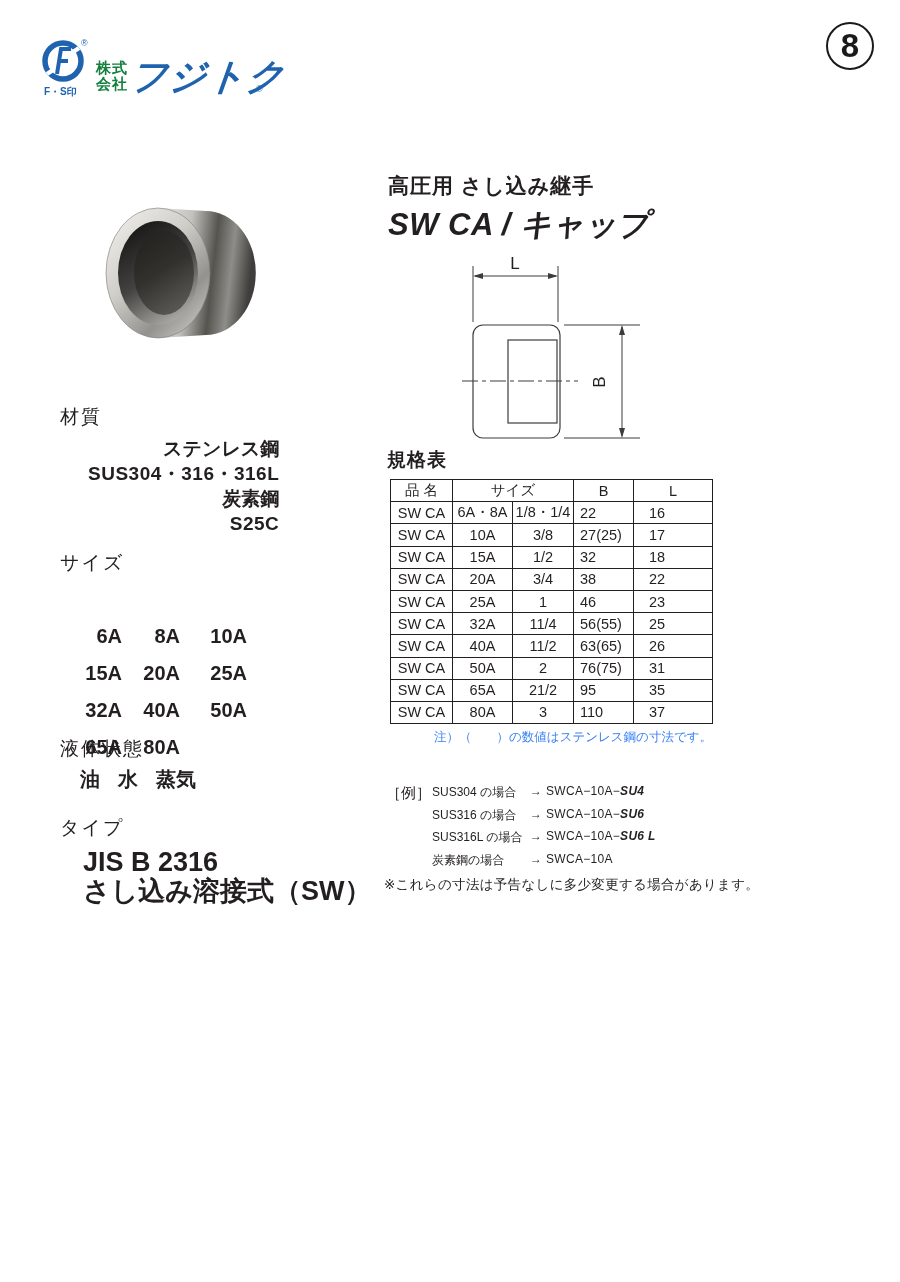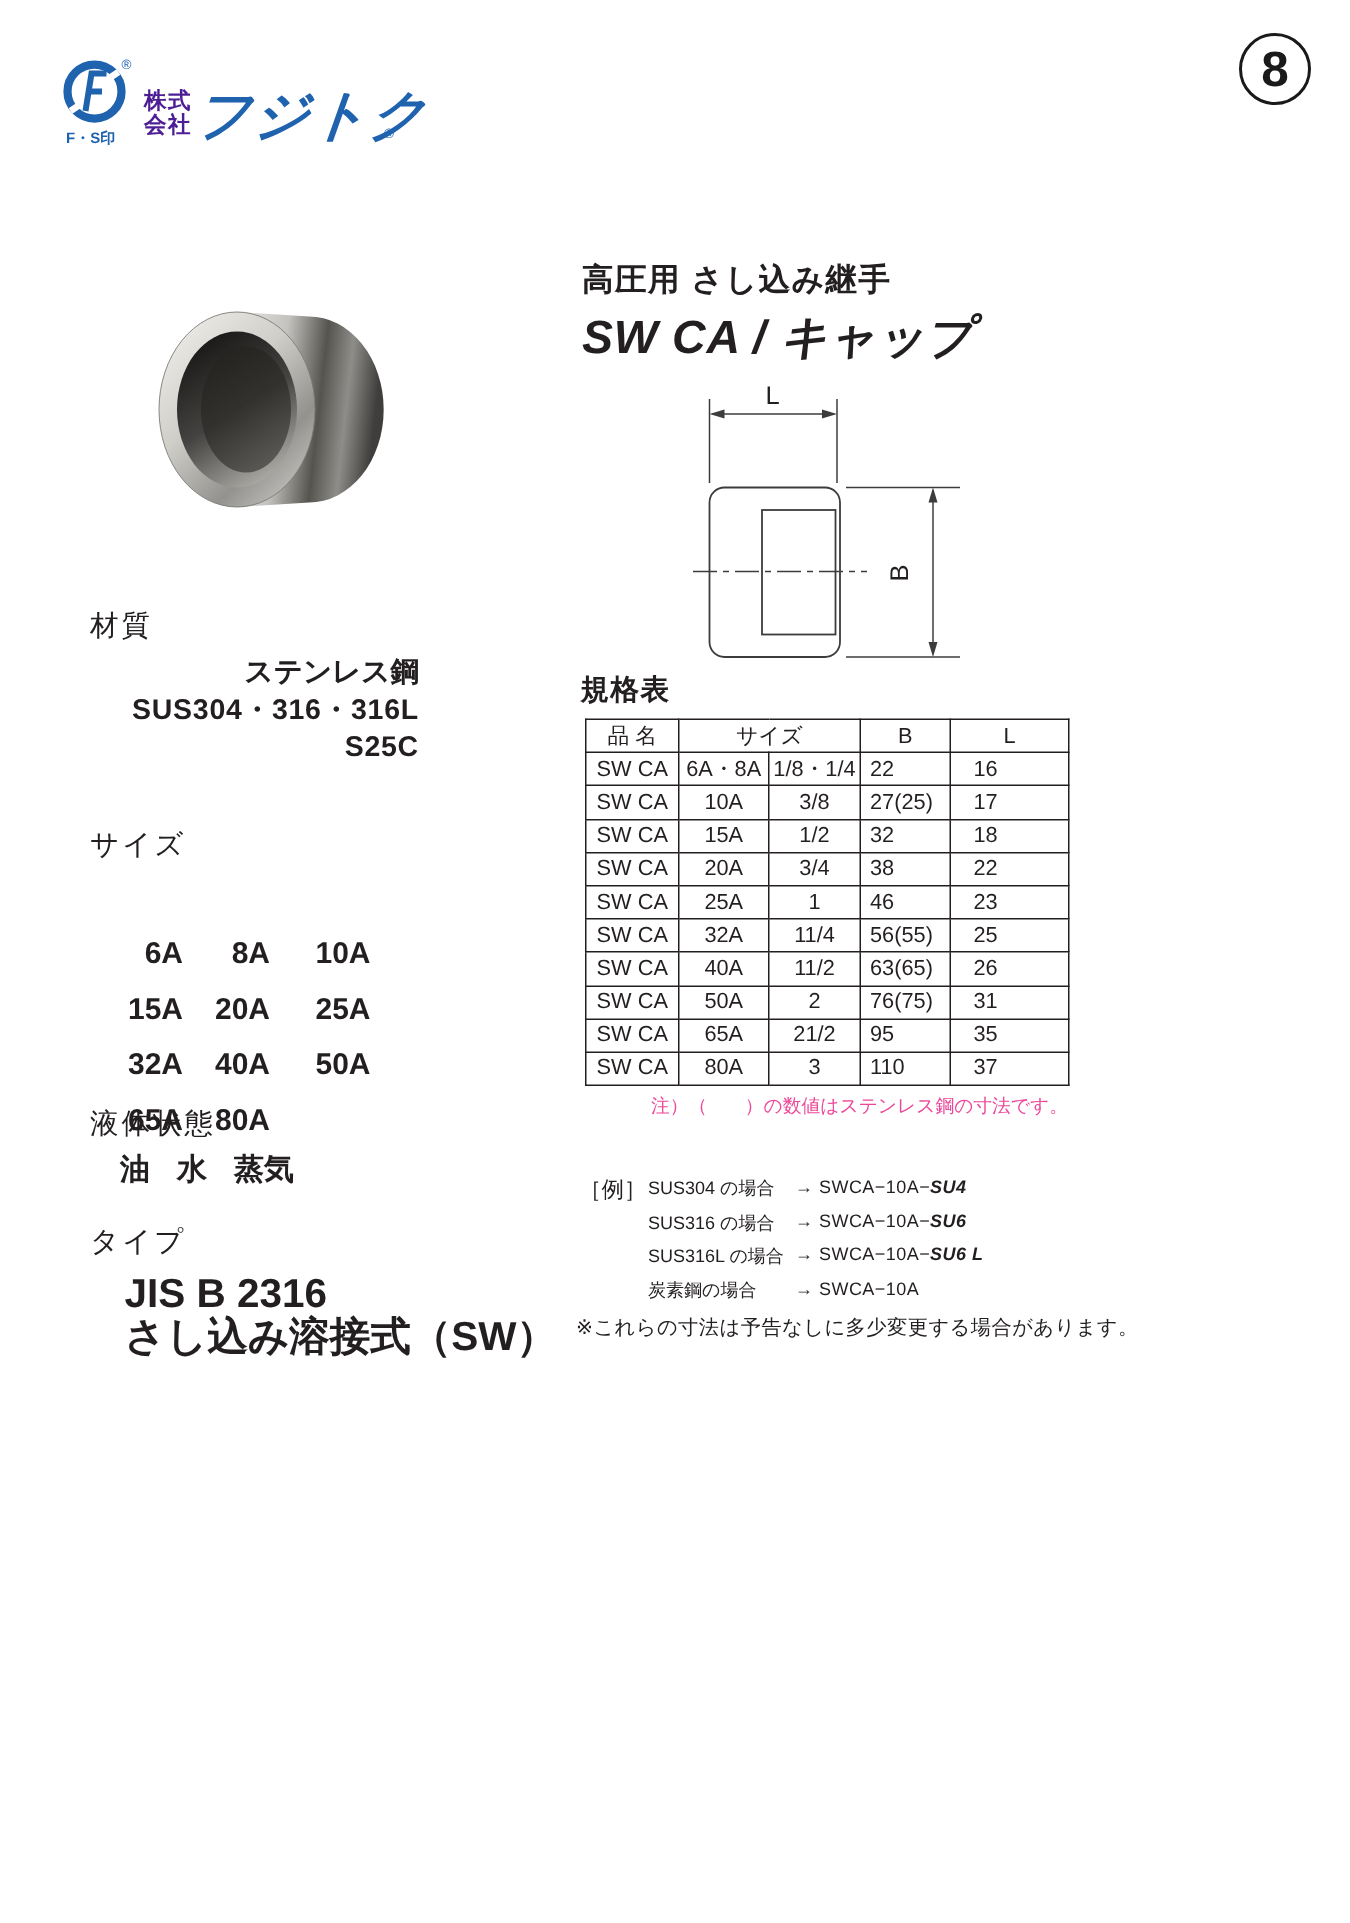--- a/index.html
+++ b/index.html
@@ -2,21 +2,21 @@
 <html><head>
 <meta charset="utf-8">
 <style>
   html,body{margin:0;padding:0;background:#e9e9e9;}
   .page{position:relative;width:900px;height:1282px;background:#ffffff;margin:0 auto;
         font-family:"Liberation Sans","DejaVu Sans",sans-serif;color:#231f20;overflow:hidden;}
 
   
   .logo-mark{position:absolute;left:40px;top:36px;}
   .logo-company{position:absolute;left:96px;top:60px;font-size:15px;font-weight:bold;
-                line-height:16px;letter-spacing:1px;color:#4c1d95;}
+                line-height:16px;letter-spacing:1px;color:#15803d;}
   .logo-type{position:absolute;left:130px;top:52px;font-size:37px;font-weight:bold;
              font-style:italic;color:#1f63ae;letter-spacing:1px;transform:skewX(-6deg);}
   .logo-type-reg{position:absolute;left:256px;top:84px;font-size:9px;color:#1f63ae;}
 
   
   .page-badge{position:absolute;left:826px;top:22px;width:44px;height:44px;border:2.5px solid #1a1a1a;
               border-radius:50%;display:flex;align-items:center;justify-content:center;
               font-size:33px;font-weight:bold;color:#1a1a1a;}
 
   
@@ -41,21 +41,21 @@
   .type-list{position:absolute;left:83px;top:848px;font-size:27px;font-weight:600;line-height:29px;}
 
   
   .spec-heading{position:absolute;left:387px;top:447px;font-size:19px;font-weight:600;letter-spacing:1px;}
   .spec-table{position:absolute;left:390px;top:479px;border-collapse:collapse;table-layout:fixed;
               border:1.5px solid #231f20;}
   .spec-table th,.spec-table td{border:1px solid #231f20;height:21.2px;padding:0;
               font-size:14.5px;font-weight:normal;text-align:center;white-space:nowrap;margin-top:14px;}
   .spec-table .c3{text-align:left;padding-left:6px;}
   .spec-table .c4{text-align:left;padding-left:15px;}
-  .spec-note{position:absolute;left:390px;top:729px;width:322px;text-align:right;font-size:12.5px;color:#ec4899;}
+  .spec-note{position:absolute;left:390px;top:729px;width:322px;text-align:right;font-size:12.5px;color:#3b82f6;}
 
   
   .example-label{position:absolute;left:386px;top:784px;font-size:15px;}
   .example-list{position:absolute;left:432px;top:784px;font-size:12px;}
   .ex-row{display:flex;height:22.7px;align-items:flex-start;}
   .ex-case{width:98px;}
   .ex-arrow{width:16px;}
   .ex-code{letter-spacing:.3px;}
   .ex-suffix{font-weight:bold;letter-spacing:.3px;font-style:italic;}
   .disclaimer{position:absolute;left:384px;top:876px;font-size:13.5px;letter-spacing:.3px;}
@@ -138,20 +138,21 @@
     </g>
     <polygon points="170,75 167,85 173,85" fill="#3c3c3c"></polygon>
     <polygon points="170,188 167,178 173,178" fill="#3c3c3c"></polygon>
     <text x="153" y="132" font-size="17" text-anchor="middle" fill="#231f20" transform="rotate(-90 153 132)">B</text>
   </svg>
 
   <div class="sec-heading h-material">材質</div>
   <div class="material-list">
       <div class="material-name">ステンレス鋼</div>
       <div class="material-detail">SUS304・316・316L</div>
+      <div class="material-name">炭素鋼</div>
       <div class="material-detail">S25C</div>
     </div>
 
   <div class="sec-heading h-sizes">サイズ</div>
   <div class="sizes-grid">
       <div>6A</div>
       <div>8A</div>
       <div>10A</div>
       <div>15A</div>
       <div>20A</div>

